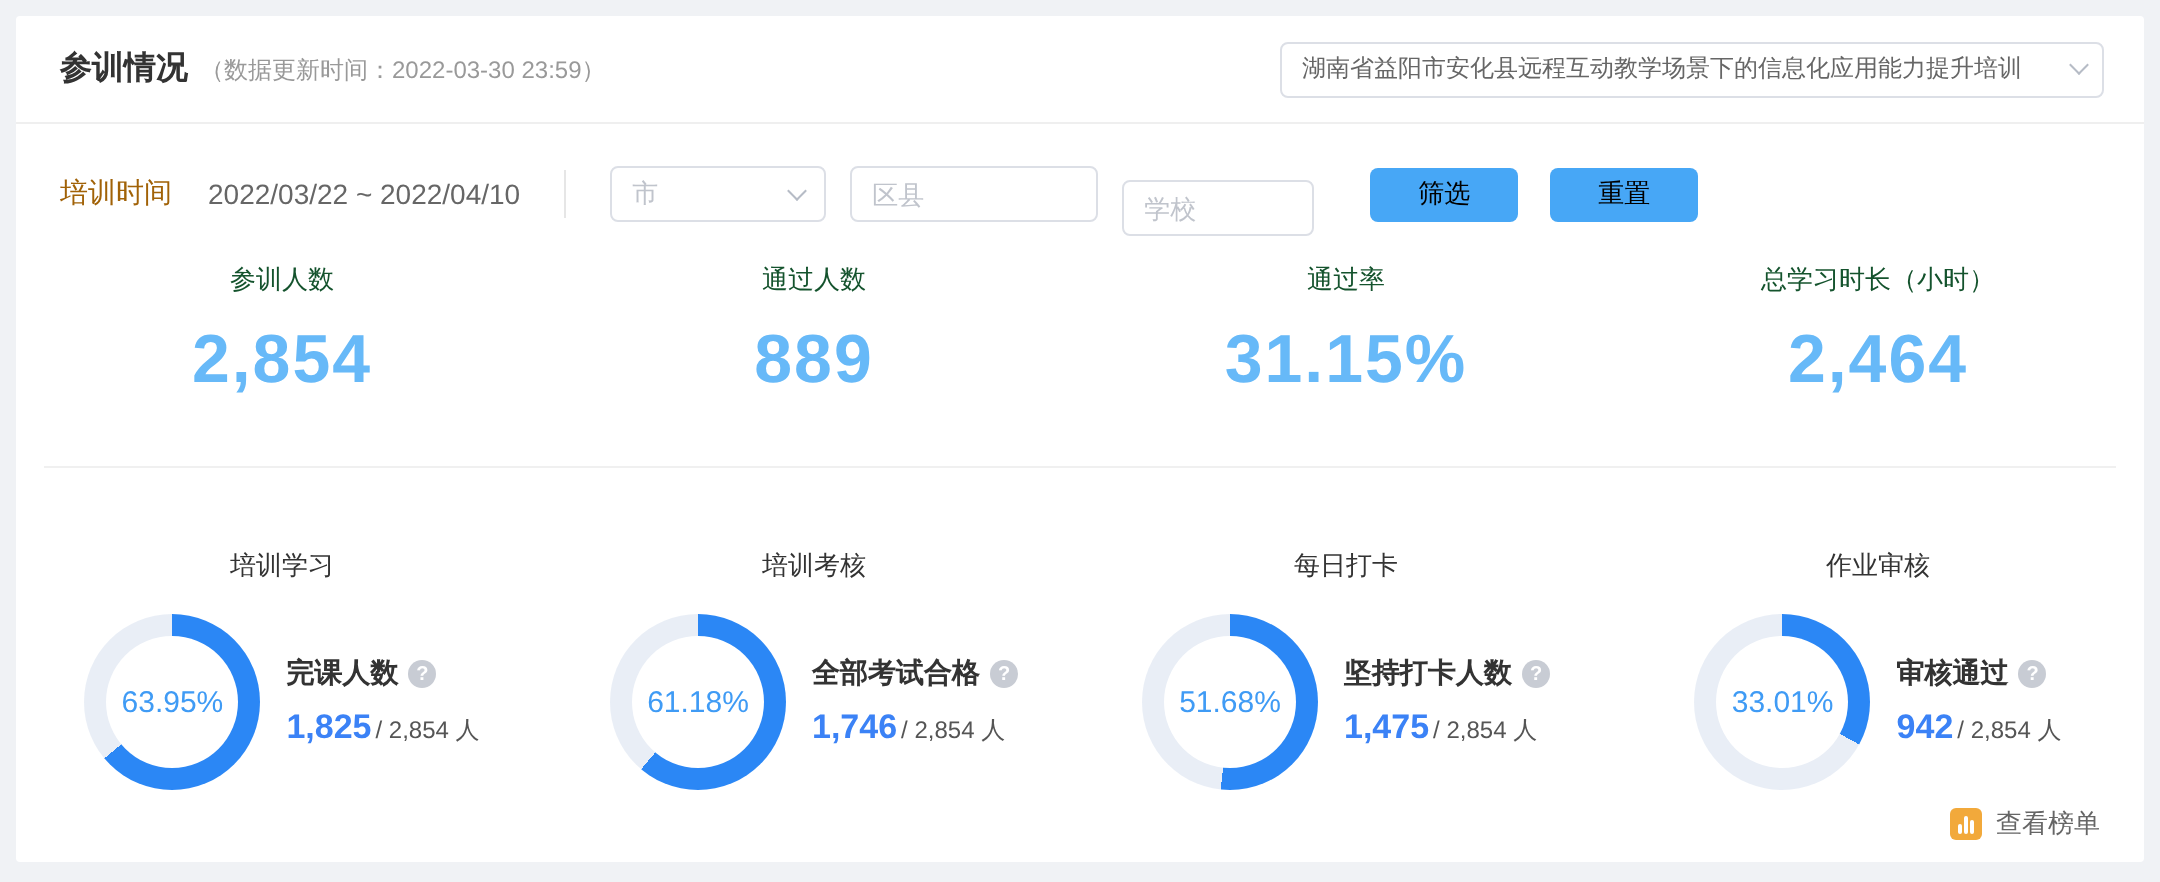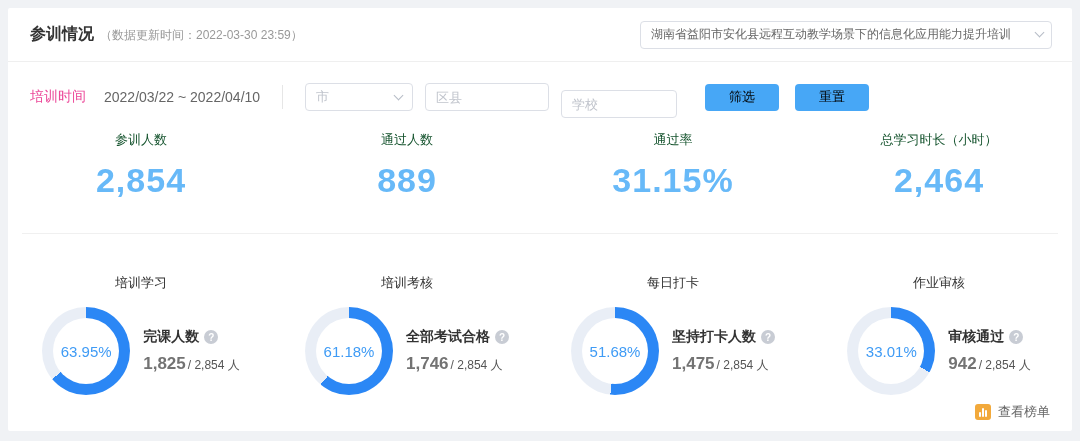--- a/index.html
+++ b/index.html
@@ -29,30 +29,30 @@
   }
   .chevron {
     width:7px; height:7px; border-right:1px solid #b6bcc6; border-bottom:1px solid #b6bcc6;
     transform:rotate(45deg); margin-top:-4px; flex:none;
   }
   .training-select .label { white-space:nowrap; overflow:hidden; }
   
   .filter-row {
     margin-top:21px; padding:0 22px; display:flex; align-items:center; height:28px;
   }
-  .filter-label { font-size:14px; color:#ec4899; margin-right:18px; }
+  .filter-label { font-size:14px; color:#a16207; margin-right:18px; }
   .date-range { font-size:14px; color:#666; }
   .v-divider { width:1px; height:24px; background:#e6e6e6; margin:0 22px; }
   .sel, .inp {
     height:28px; border:1px solid #dcdfe6; border-radius:4px; background:#fff;
     font-size:13px; display:flex; align-items:center; padding:0 10px;
   }
   .sel { width:108px; justify-content:space-between; color:#c0c4cc; cursor:pointer; margin-right:12px; }
   .inp { width:124px; margin-right:12px; font-family:"Liberation Sans","DejaVu Sans",sans-serif; color:#333; }
-  .inp.school { width:116px;margin-top:14px; }
+  .inp.school { width:96px;margin-top:14px; }
   .inp::placeholder { color:#c0c4cc; }
   .btn {
     width:74px; height:27px; border:none; border-radius:4px; background:#47a7f6;
     color:#000000; font-size:13px; cursor:pointer; margin-left:16px;
     font-family:"Liberation Sans","DejaVu Sans",sans-serif;
   }
   .btn.filter { margin-left:16px; }
   
   .stats-row { display:flex; margin-top:20px; }
   .stat { flex:1; text-align:center; }
@@ -76,21 +76,21 @@
   }
   .donut-info { margin-left:13px; }
   .metric-line { display:flex; align-items:center; }
   .metric-label { font-size:14px; font-weight:bold; color:#333; }
   .help-icon {
     width:14px; height:14px; border-radius:50%; background:#c8ccd4; color:#fff;
     font-size:10px; font-weight:bold; display:flex; align-items:center; justify-content:center;
     margin-left:5px; flex:none;
   }
   .value-line { margin-top:8px; font-size:12px; color:#555; white-space:nowrap; }
-  .value-num { font-size:17px; font-weight:bold; color:#737373; margin-right:2px; }
+  .value-num { font-size:17px; font-weight:bold; color:#3b82f6; margin-right:2px; }
   
   .footer {
     position:absolute; right:22px; bottom:10px; display:flex; align-items:center; cursor:pointer;
   }
   .rank-icon {
     width:16px; height:16px; background:#f2a93b; border-radius:3px;
     display:flex; align-items:flex-end; justify-content:center; gap:1px;
     padding-bottom:3px; margin-right:7px;
   }
   .rank-icon i { display:block; width:2px; background:#fff; border-radius:1px; }

